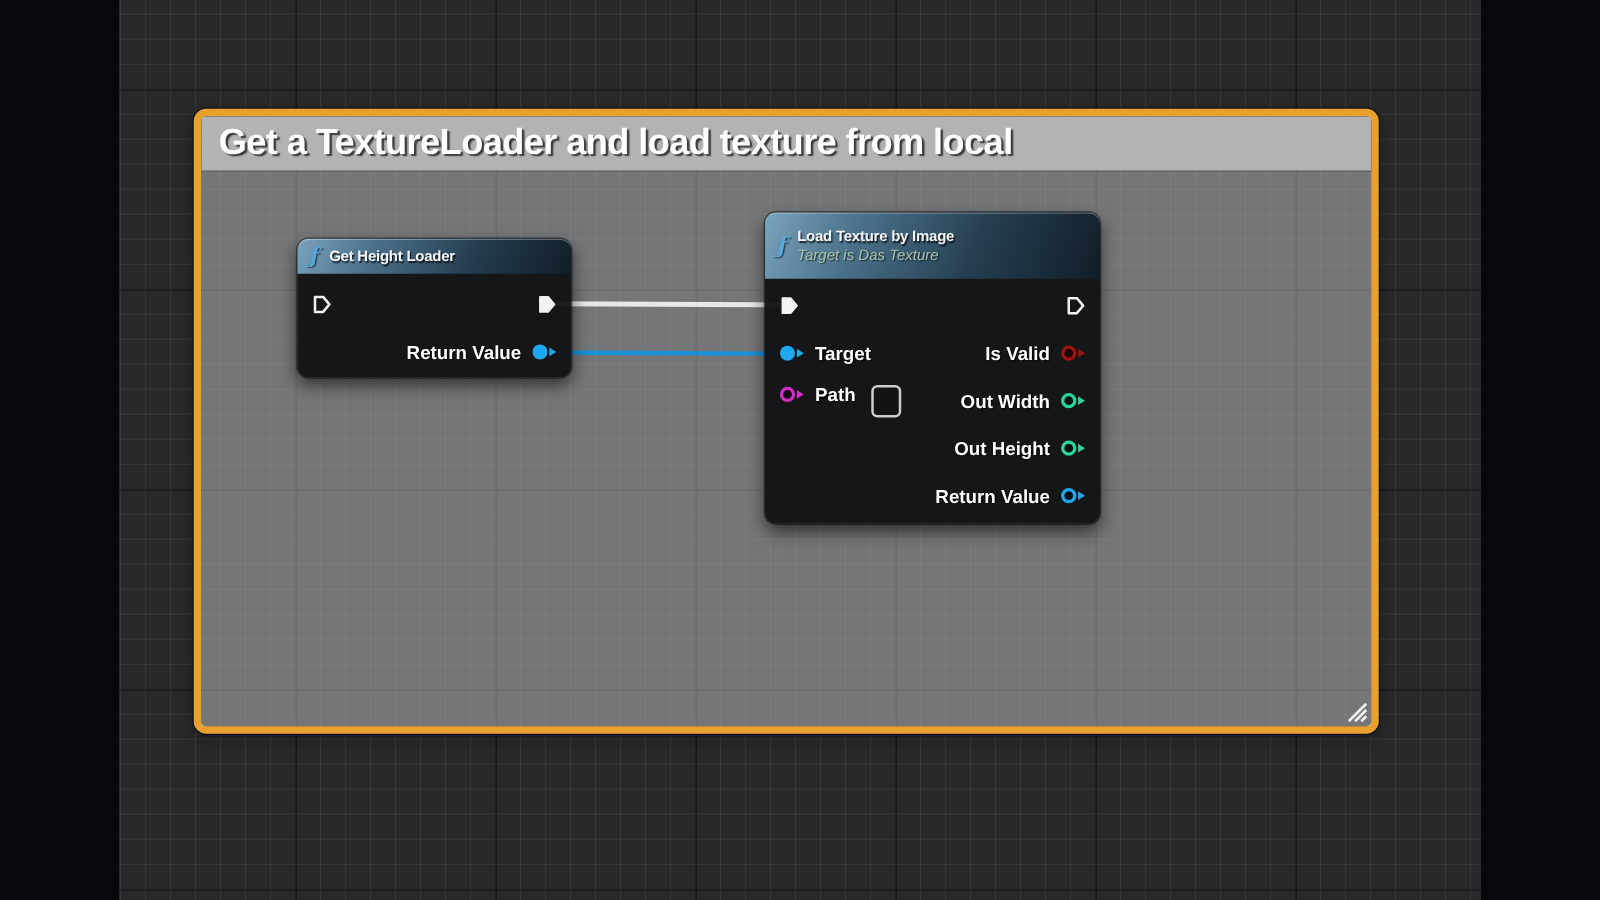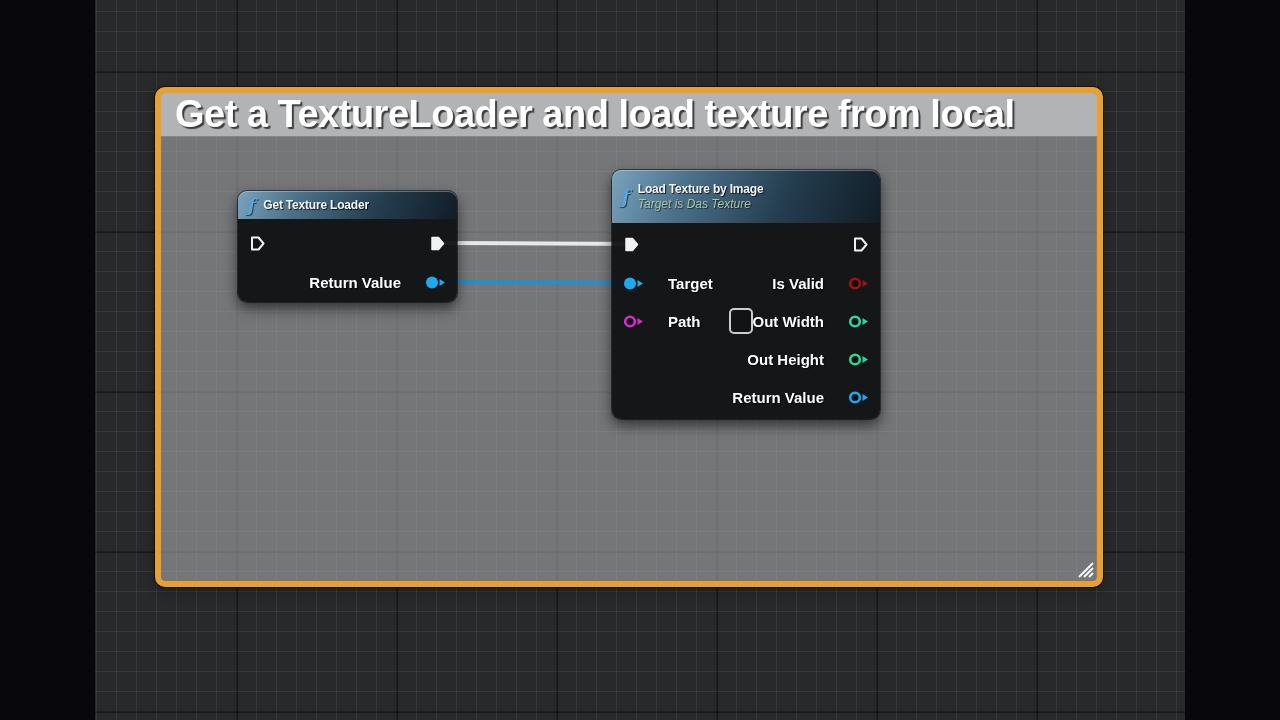--- a/index.html
+++ b/index.html
@@ -32,21 +32,21 @@
     border:6px solid #e9a02e; border-radius:10px;
     box-shadow:0 0 0 1px rgba(0,0,0,0.55), 0 4px 12px rgba(0,0,0,0.35);
     z-index:1;
   }
   .comment-header {
     height:44px; background:#b2b3b5; display:flex; align-items:center;
     padding:0 14px; border-radius:3px 3px 0 0;
     border-bottom:1px solid rgba(0,0,0,0.25);
   }
   .comment-title {
-    font-size:38px; font-weight:700; color:#ffffff; letter-spacing:-0.5px;
+    font-size:29px; font-weight:700; color:#ffffff; letter-spacing:-0.5px;
     text-shadow:2px 2px 1px rgba(40,40,40,0.85); white-space:nowrap;
   }
   .comment-body { position:absolute; left:0; top:44px; right:0; bottom:0;
     background:rgba(188,190,192,0.52); }
   .comment-resize-handle { position:absolute; right:2px; bottom:2px; width:20px; height:20px; }
 
   
   svg.wires { position:absolute; left:0; top:0; z-index:3; pointer-events:none; }
   svg.wires line { pointer-events:stroke; }
 
@@ -75,21 +75,21 @@
     text-shadow:1px 1px 1px rgba(0,0,0,0.6); margin-top:1px;
   }
   .header-text { display:flex; flex-direction:column; justify-content:center; }
 
   .pin-row {
     position:absolute; left:0; right:0; height:36px; display:flex;
     align-items:center; padding:0 11px;
   }
   .row-split { justify-content:space-between; }
   .row-right { justify-content:flex-end; }
-  .pin-group { display:flex; align-items:center; gap:24px; }
+  .pin-group { display:flex; gap:8px; }
   .pin-label {
     font-size:15px; font-weight:700; color:#ffffff; white-space:nowrap;
     text-shadow:1px 1px 1px rgba(0,0,0,0.75);
   }
   .pin { display:block; }
   .path-input {
     width:24px; height:26px; margin-left:4px; background:#121315;
     border:2px solid #cdcdcd; border-radius:5px; color:#fff; font-size:12px;
     padding:0 2px; outline:none;
   }
@@ -116,21 +116,21 @@
   </div>
 
   <svg class="wires" width="1280" height="720">
     <line x1="443" y1="243" x2="636" y2="244" stroke="#e8e8e8" stroke-width="4" stroke-linecap="round"></line>
     <line x1="438" y1="282" x2="634" y2="283" stroke="#1892d8" stroke-width="3.5" stroke-linecap="round"></line>
   </svg>
 
   <div class="node" id="gtl" style="left:238px; top:191px; width:219px; height:111px;">
     <div class="node-header" style="height:28px;">
       <span class="fn-icon" style="font-size:17px;">ƒ</span>
-      <span class="node-title">Get Texture Loader</span>
+      <span class="node-title">Get Height Loader</span>
     </div>
 
     <div class="pin-row row-split" style="top:34px;">
       <svg class="pin" width="17" height="17" viewBox="0 0 17 17">
         <path d="M3 2.5 L9.5 2.5 L14.5 8.5 L9.5 14.5 L3 14.5 Z" fill="none" stroke="#f2f2f2" stroke-width="2" stroke-linejoin="round"></path>
       </svg>
       <svg class="pin" width="17" height="17" viewBox="0 0 17 17">
         <path d="M3 2.5 L9.5 2.5 L14.5 8.5 L9.5 14.5 L3 14.5 Z" fill="#f2f2f2" stroke="#f2f2f2" stroke-width="1.5" stroke-linejoin="round"></path>
       </svg>
     </div>

